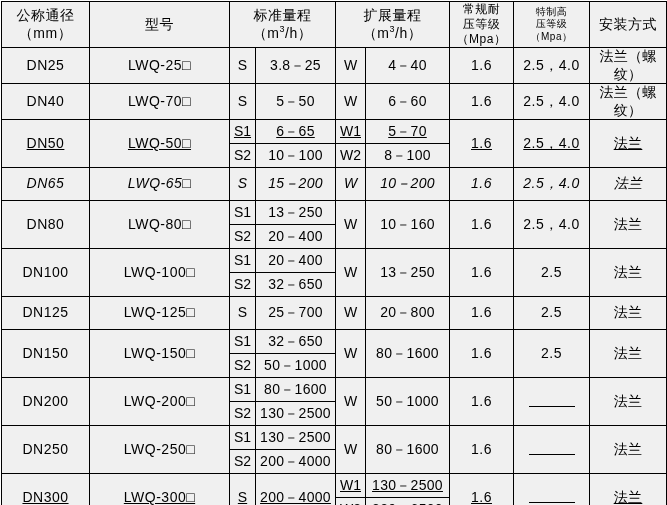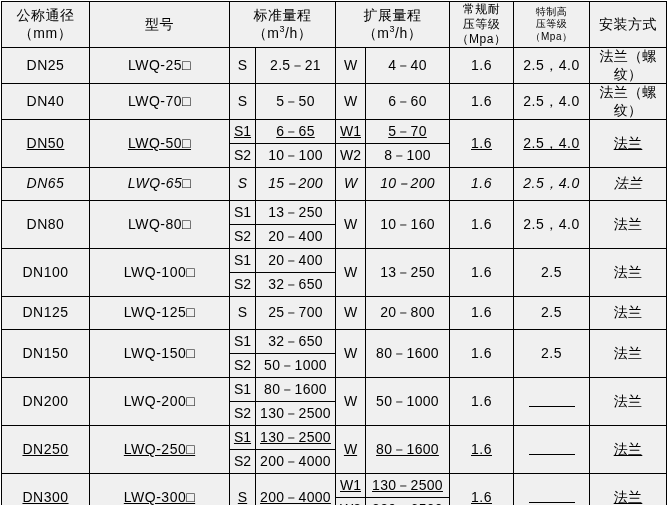--- a/index.html
+++ b/index.html
@@ -102,21 +102,21 @@
       <th class="hdr">
         <span class="l1">安装方式</span>
       </th>
     </tr>
   </thead>
   <tbody id="tbody">
       <tr style="height: 33px;">
         <td class="nom" rowspan="1">DN25</td>
         <td class="model" rowspan="1">LWQ-25□</td>
         <td class="code" rowspan="1">S</td>
-        <td class="range" rowspan="1">2.5－21</td>
+        <td class="range" rowspan="1">3.8－25</td>
         <td class="code" rowspan="1">W</td>
         <td class="range" rowspan="1">4－40</td>
         <td class="press" rowspan="1">1.6</td>
         <td class="press" rowspan="1">2.5，4.0</td>
         <td class="install" rowspan="1">法兰（螺纹）</td>
       </tr>
       <tr style="height: 33px;">
         <td class="nom" rowspan="1">DN40</td>
         <td class="model" rowspan="1">LWQ-70□</td>
         <td class="code" rowspan="1">S</td>
@@ -219,21 +219,21 @@
         <td class="code" rowspan="2">W</td>
         <td class="range" rowspan="2">50－1000</td>
         <td class="press" rowspan="2">1.6</td>
         <td class="press" rowspan="2"><span class="dash"></span></td>
         <td class="install" rowspan="2">法兰</td>
       </tr>
       <tr style="height: 24px;">
         <td class="code" rowspan="1">S2</td>
         <td class="range" rowspan="1">130－2500</td>
       </tr>
-      <tr style="height: 24px; text-decoration: underline;">
+      <tr style="height: 24px;">
         <td class="nom" rowspan="2">DN250</td>
         <td class="model" rowspan="2">LWQ-250□</td>
         <td class="code" rowspan="1">S1</td>
         <td class="range" rowspan="1">130－2500</td>
         <td class="code" rowspan="2">W</td>
         <td class="range" rowspan="2">80－1600</td>
         <td class="press" rowspan="2">1.6</td>
         <td class="press" rowspan="2"><span class="dash"></span></td>
         <td class="install" rowspan="2">法兰</td>
       </tr>

